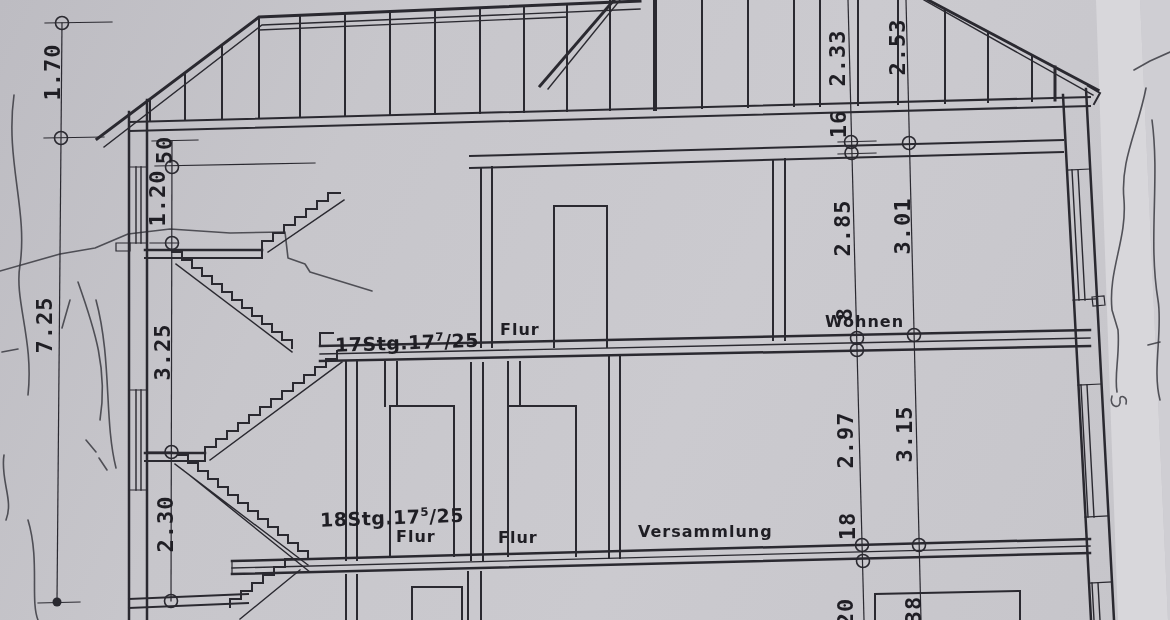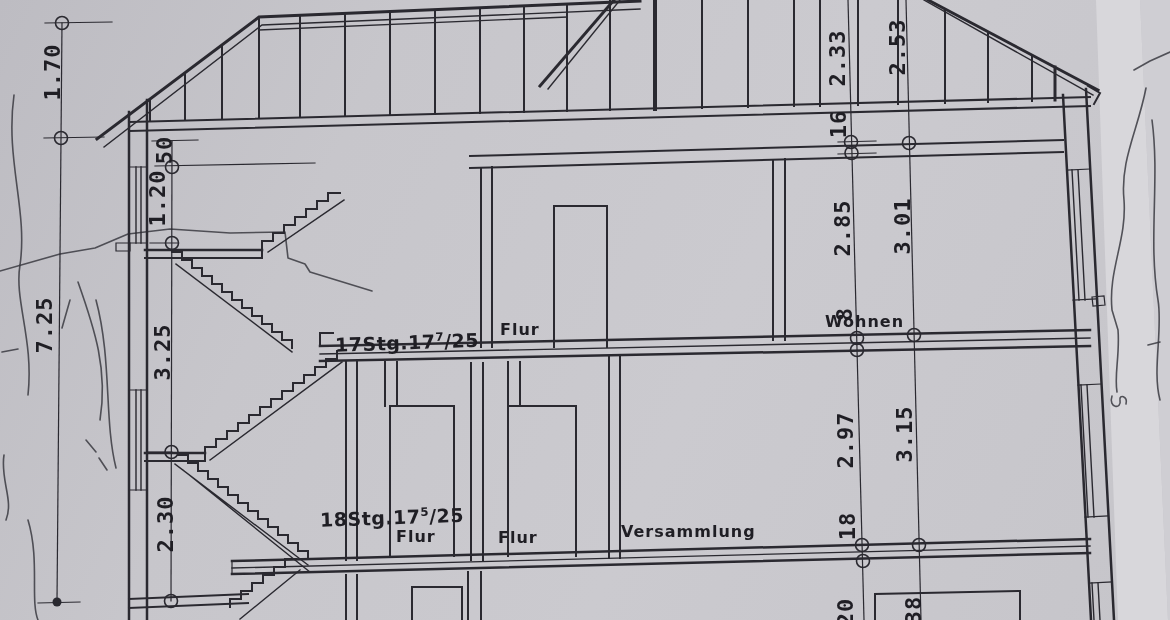--- a/index.html
+++ b/index.html
@@ -182,18 +182,18 @@
 <div class="lbl dimv" style="left:845px;top:612px">20</div>
 <div class="lbl dimv" style="left:897px;top:47px">2.53</div>
 <div class="lbl dimv" style="left:902px;top:226px">3.01</div>
 <div class="lbl dimv" style="left:904px;top:434px">3.15</div>
 <div class="lbl dimv" style="left:913px;top:610px">38</div>
 
 <div class="lbl room" style="left:500px;top:320px">Flur</div>
 <div class="lbl room" style="left:825px;top:312px">Wohnen</div>
 <div class="lbl room" style="left:396px;top:527px">Flur</div>
 <div class="lbl room" style="left:498px;top:528px">Flur</div>
-<div class="lbl room" style="left:621px;top:522px">Versammlung</div>
+<div class="lbl room" style="left:638px;top:522px">Versammlung</div>
 
 <div class="lbl stairnote" style="left:335px;top:331px"><span>17Stg.17</span><sup>7</sup><span>/25</span></div>
 <div class="lbl stairnote" style="left:320px;top:506px"><span>18Stg.17</span><sup>5</sup><span>/25</span></div>
 
 </div>
 
 </body></html>

